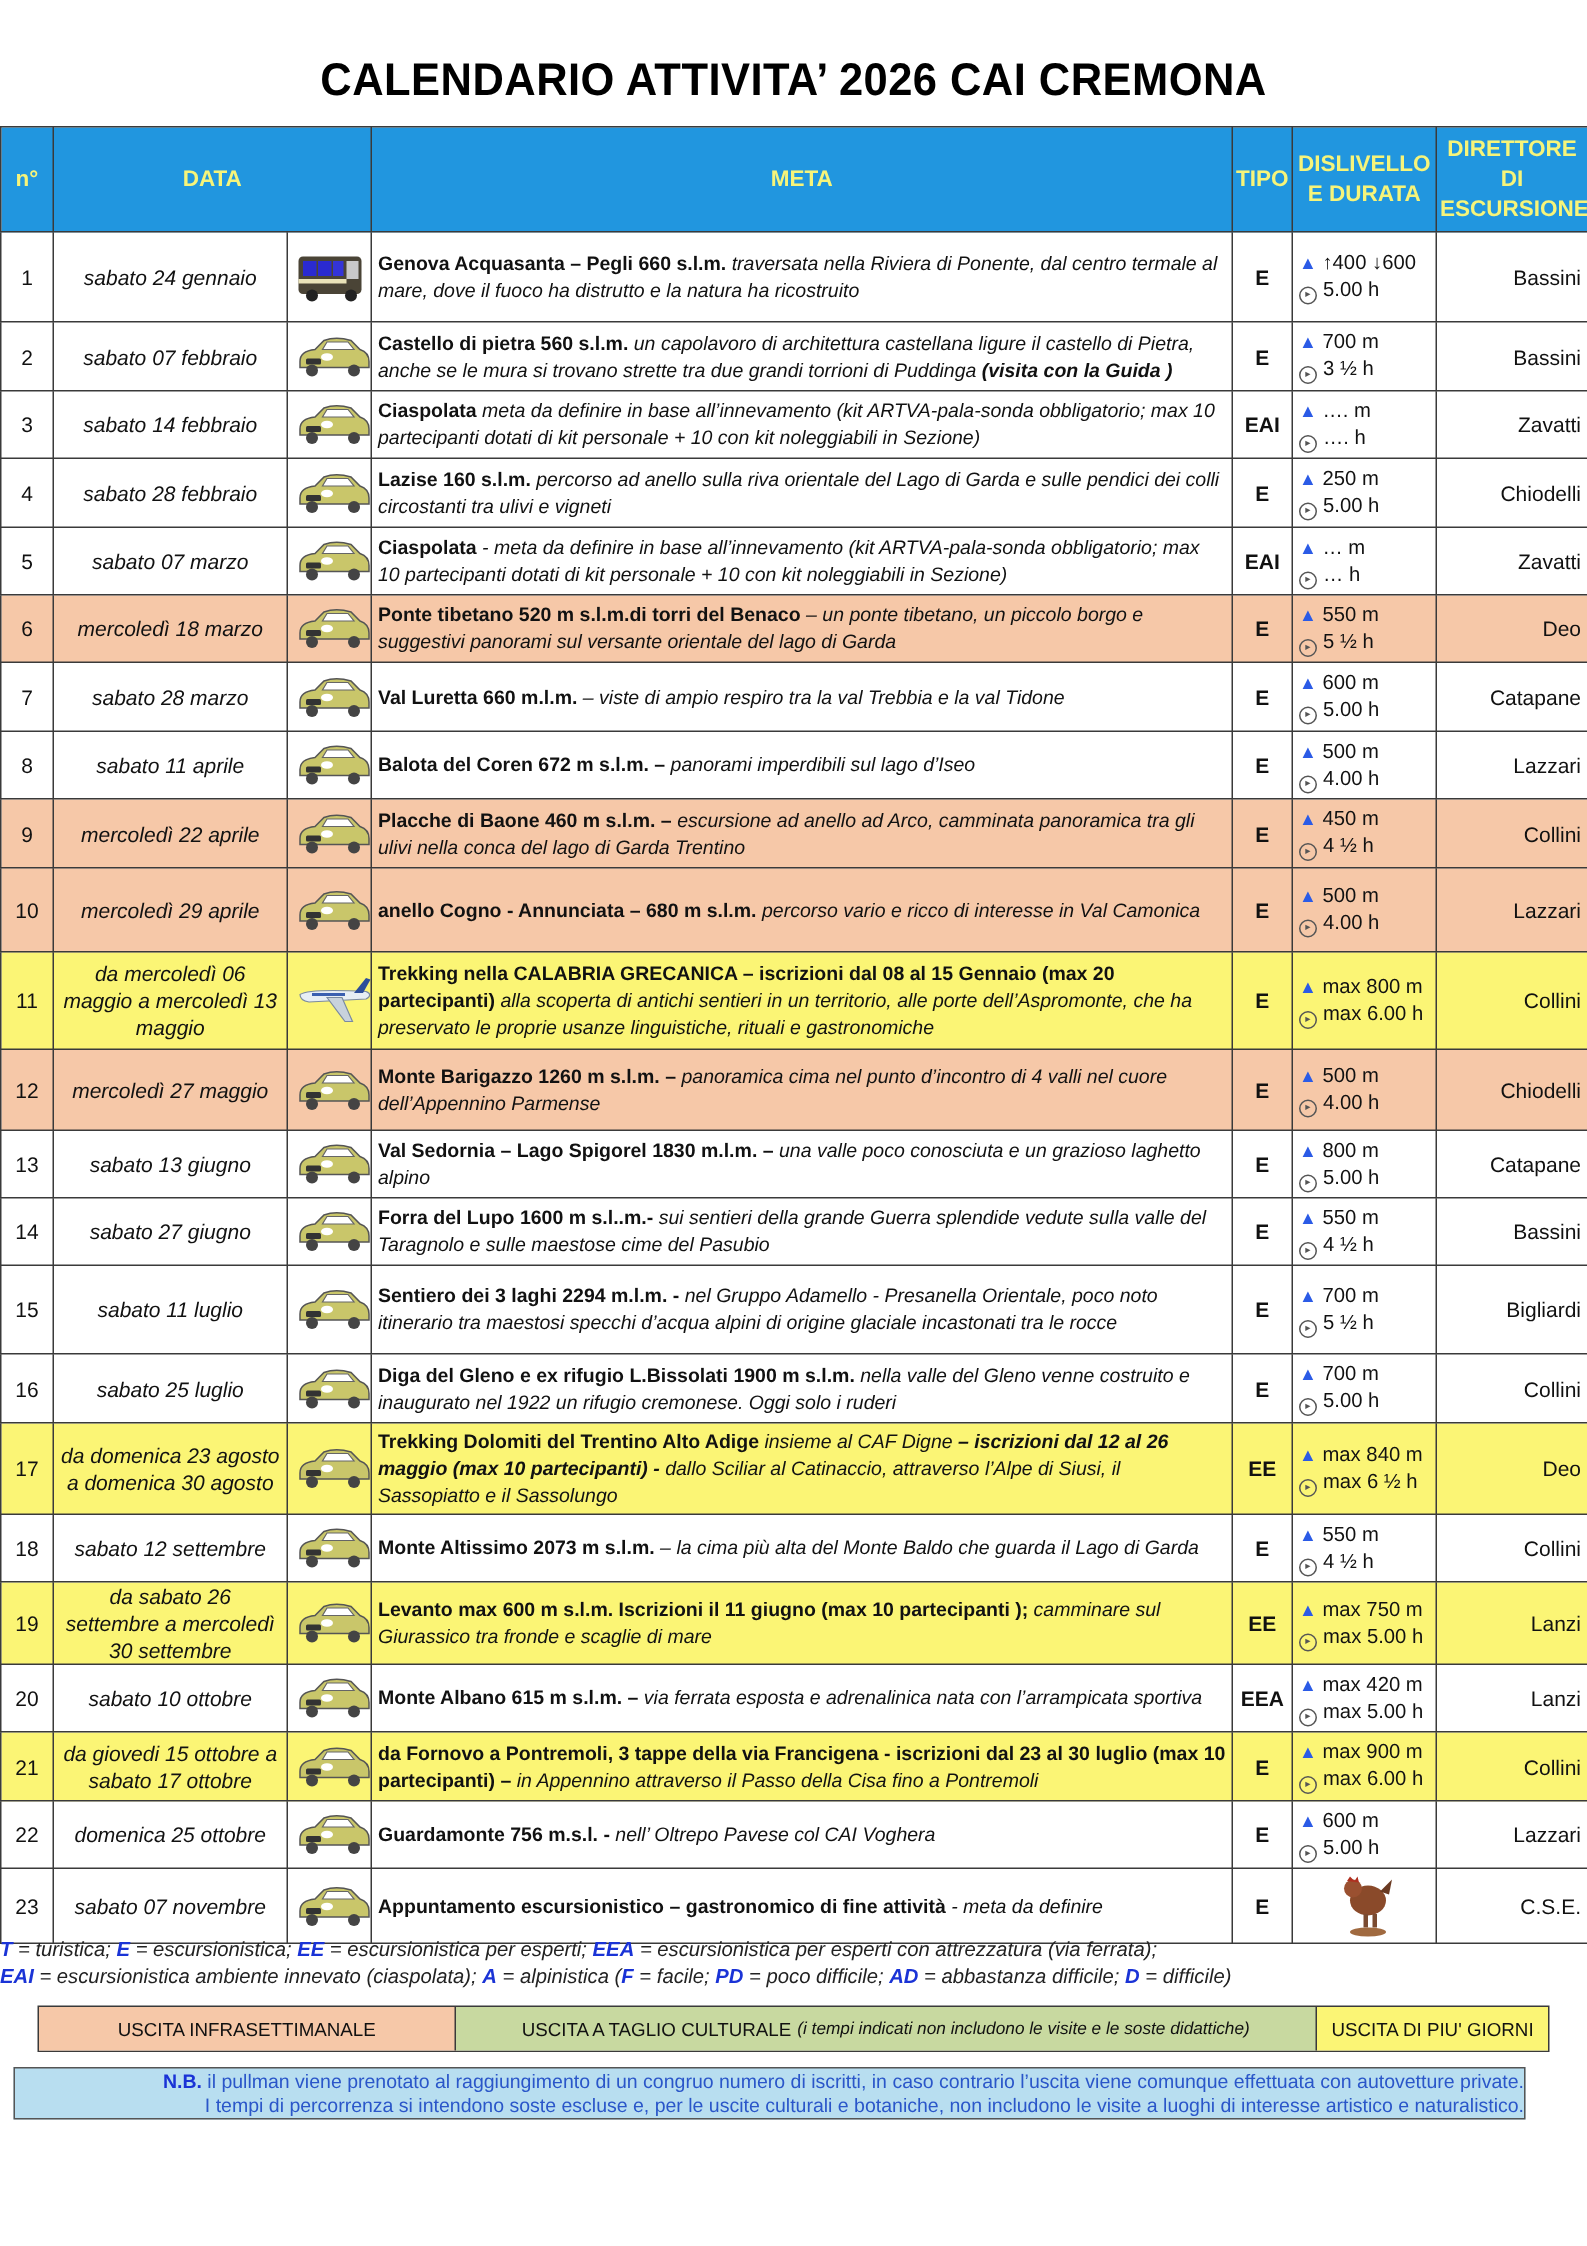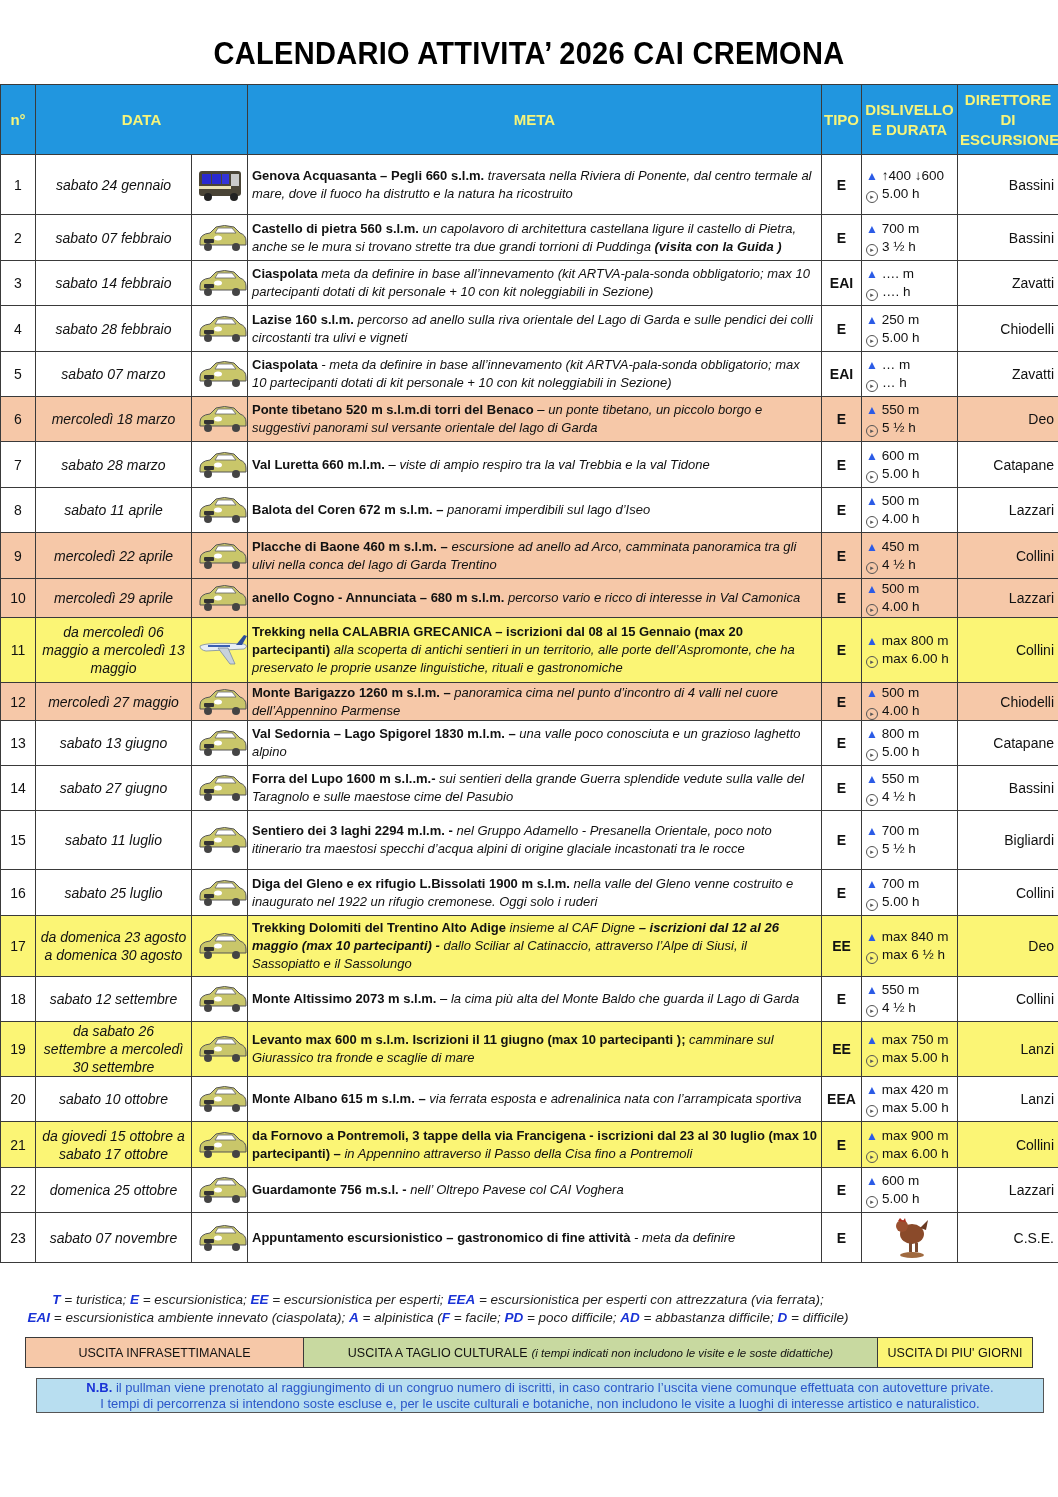--- a/index.html
+++ b/index.html
@@ -15,27 +15,27 @@
   td.m b{font-weight:bold;}
   td.m i{font-style:italic;}
   td.t{text-align:center;font-weight:bold;font-size:14px;}
   td.dis{font-size:13.5px;line-height:17px;padding:0 3px;white-space:nowrap;}
   td.dir{text-align:right;font-size:14px;}
   tr.white td{background:#fff;}
   tr.salmon td{background:#f6c8a8;}
   tr.yellow td{background:#fbf575;}
   .tri{color:#2b5be6;font-size:12px;}
   .clk{display:inline-block;width:10px;height:10px;border:1px solid #555;border-radius:50%;font-size:7px;line-height:10px;text-align:center;color:#555;vertical-align:-1px;margin-right:4px;}
-  .legend{position:absolute;top:1291px;left:0;width:876px;text-align:center;font-style:italic;font-size:13.5px;line-height:18px;color:#222;}
+  .legend{position:absolute;top:1291px;left:0;width:876px;font-style:italic;font-size:13.5px;line-height:18px;color:#222;}
   .legend b{color:#1a33d6;font-style:italic;}
   .bands{position:absolute;top:1337px;left:25px;width:1008px;height:31px;display:flex;border:1.5px solid #3a3a3a;box-sizing:border-box;}
   .band{display:flex;align-items:center;justify-content:center;font-size:12.5px;border-right:1.5px solid #3a3a3a;box-sizing:border-box;}
   .band:last-child{border-right:none;}
   .band i{font-size:11.5px;margin-left:4px;}
-  .nb{position:absolute;top:1378px;left:36px;width:1008px;height:35px;background:#b8def0;border:1.5px solid #555;box-sizing:border-box;text-align:center;font-size:13px;line-height:16px;color:#2a56c9;padding-top:1px;}
+  .nb{position:absolute;top:1378px;left:9px;width:1008px;height:35px;background:#b8def0;border:1.5px solid #555;box-sizing:border-box;text-align:right;font-size:13px;line-height:16px;color:#2a56c9;padding-top:1px;}
   .nb b{color:#1a33d6;}
   .nb .l2{}
   svg{display:block;margin:0 auto;}
 </style>
 </head>
 <body>
 
 <div class="title">CALENDARIO ATTIVITA’ 2026 CAI CREMONA</div>
 
 <table class="cal">
@@ -225,21 +225,21 @@
               <circle cx="40" cy="24" r="4" fill="#444"></circle>
             </svg></span></td>
         <td class="m"><b>Placche di Baone 460 m s.l.m. –</b><i> escursione ad anello ad Arco, camminata panoramica tra gli ulivi nella conca del lago di Garda Trentino</i></td>
         <td class="t">E</td>
         <td class="dis">
           <div><span class="tri">▲</span> <span>450 m</span></div>
           <div><span class="clk">▸</span><span>4 ½ h</span></div>
         </td>
         <td class="dir">Collini</td>
       </tr>
-      <tr class="salmon" style="height: 39px;">
+      <tr class="salmon" style="height: 56px;">
         <td class="n">10</td>
         <td class="d">mercoledì 29 aprile</td>
         <td class="ic"><span><svg width="52" height="30" viewBox="0 0 52 30">
               <path d="M4 18 Q4 11 14 10 L20 4 Q28 1 38 4 L44 10 Q50 12 50 18 L50 22 L4 22 Z" fill="#c9c66a" stroke="#555" stroke-width="1"></path>
               <path d="M22 5 L36 5 L40 10 L19 10 Z" fill="#fff" stroke="#666" stroke-width="0.8"></path>
               <rect x="8" y="16" width="10" height="4" rx="1" fill="#333"></rect>
               <ellipse cx="22" cy="15" rx="4" ry="2.5" fill="#fff"></ellipse>
               <circle cx="12" cy="24" r="4" fill="#444"></circle>
               <circle cx="40" cy="24" r="4" fill="#444"></circle>
             </svg></span></td>
@@ -261,21 +261,21 @@
               <rect x="12" y="15" width="22" height="2" fill="#3a5fb0"></rect>
             </svg></span></td>
         <td class="m"><b>Trekking nella CALABRIA GRECANICA – iscrizioni dal 08 al 15 Gennaio (max 20 partecipanti)</b><i> alla scoperta di antichi sentieri in un territorio, alle porte dell’Aspromonte, che ha preservato le proprie usanze linguistiche, rituali e gastronomiche</i></td>
         <td class="t">E</td>
         <td class="dis">
           <div><span class="tri">▲</span> <span>max 800 m</span></div>
           <div><span class="clk">▸</span><span>max 6.00 h</span></div>
         </td>
         <td class="dir">Collini</td>
       </tr>
-      <tr class="salmon" style="height: 38px;">
+      <tr class="salmon" style="height: 54px;">
         <td class="n">12</td>
         <td class="d">mercoledì 27 maggio</td>
         <td class="ic"><span><svg width="52" height="30" viewBox="0 0 52 30">
               <path d="M4 18 Q4 11 14 10 L20 4 Q28 1 38 4 L44 10 Q50 12 50 18 L50 22 L4 22 Z" fill="#c9c66a" stroke="#555" stroke-width="1"></path>
               <path d="M22 5 L36 5 L40 10 L19 10 Z" fill="#fff" stroke="#666" stroke-width="0.8"></path>
               <rect x="8" y="16" width="10" height="4" rx="1" fill="#333"></rect>
               <ellipse cx="22" cy="15" rx="4" ry="2.5" fill="#fff"></ellipse>
               <circle cx="12" cy="24" r="4" fill="#444"></circle>
               <circle cx="40" cy="24" r="4" fill="#444"></circle>
             </svg></span></td>

